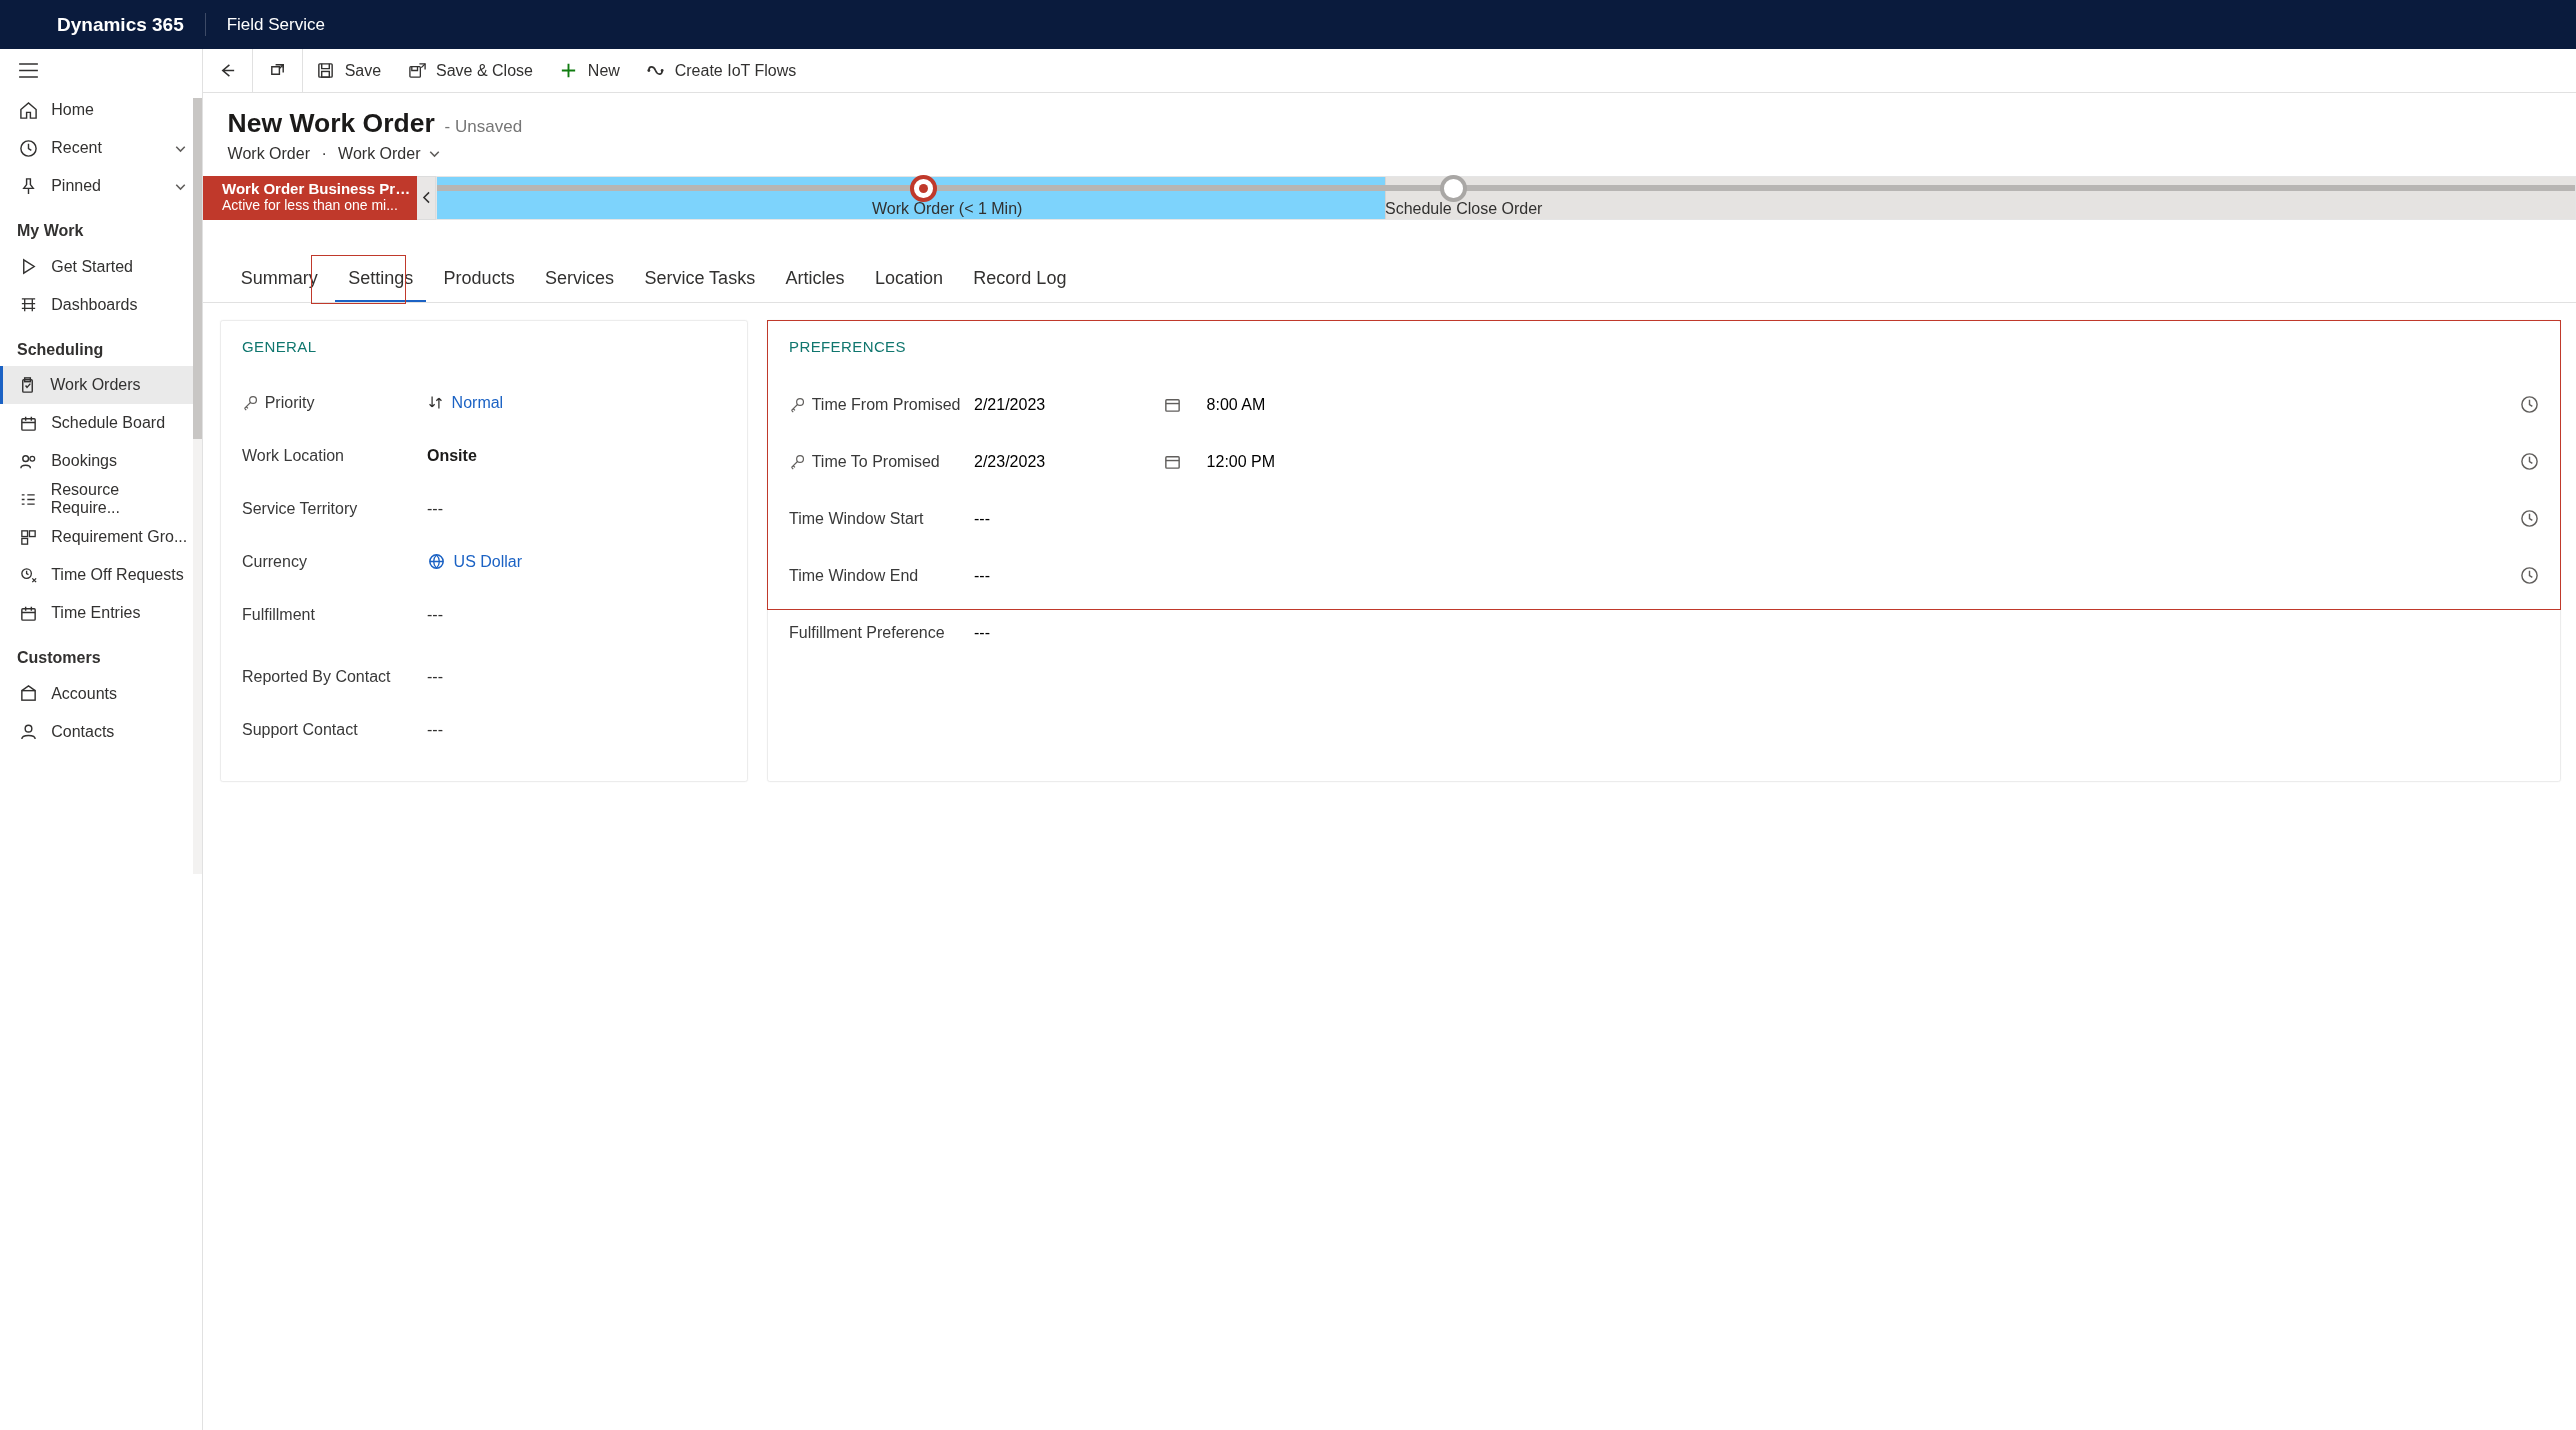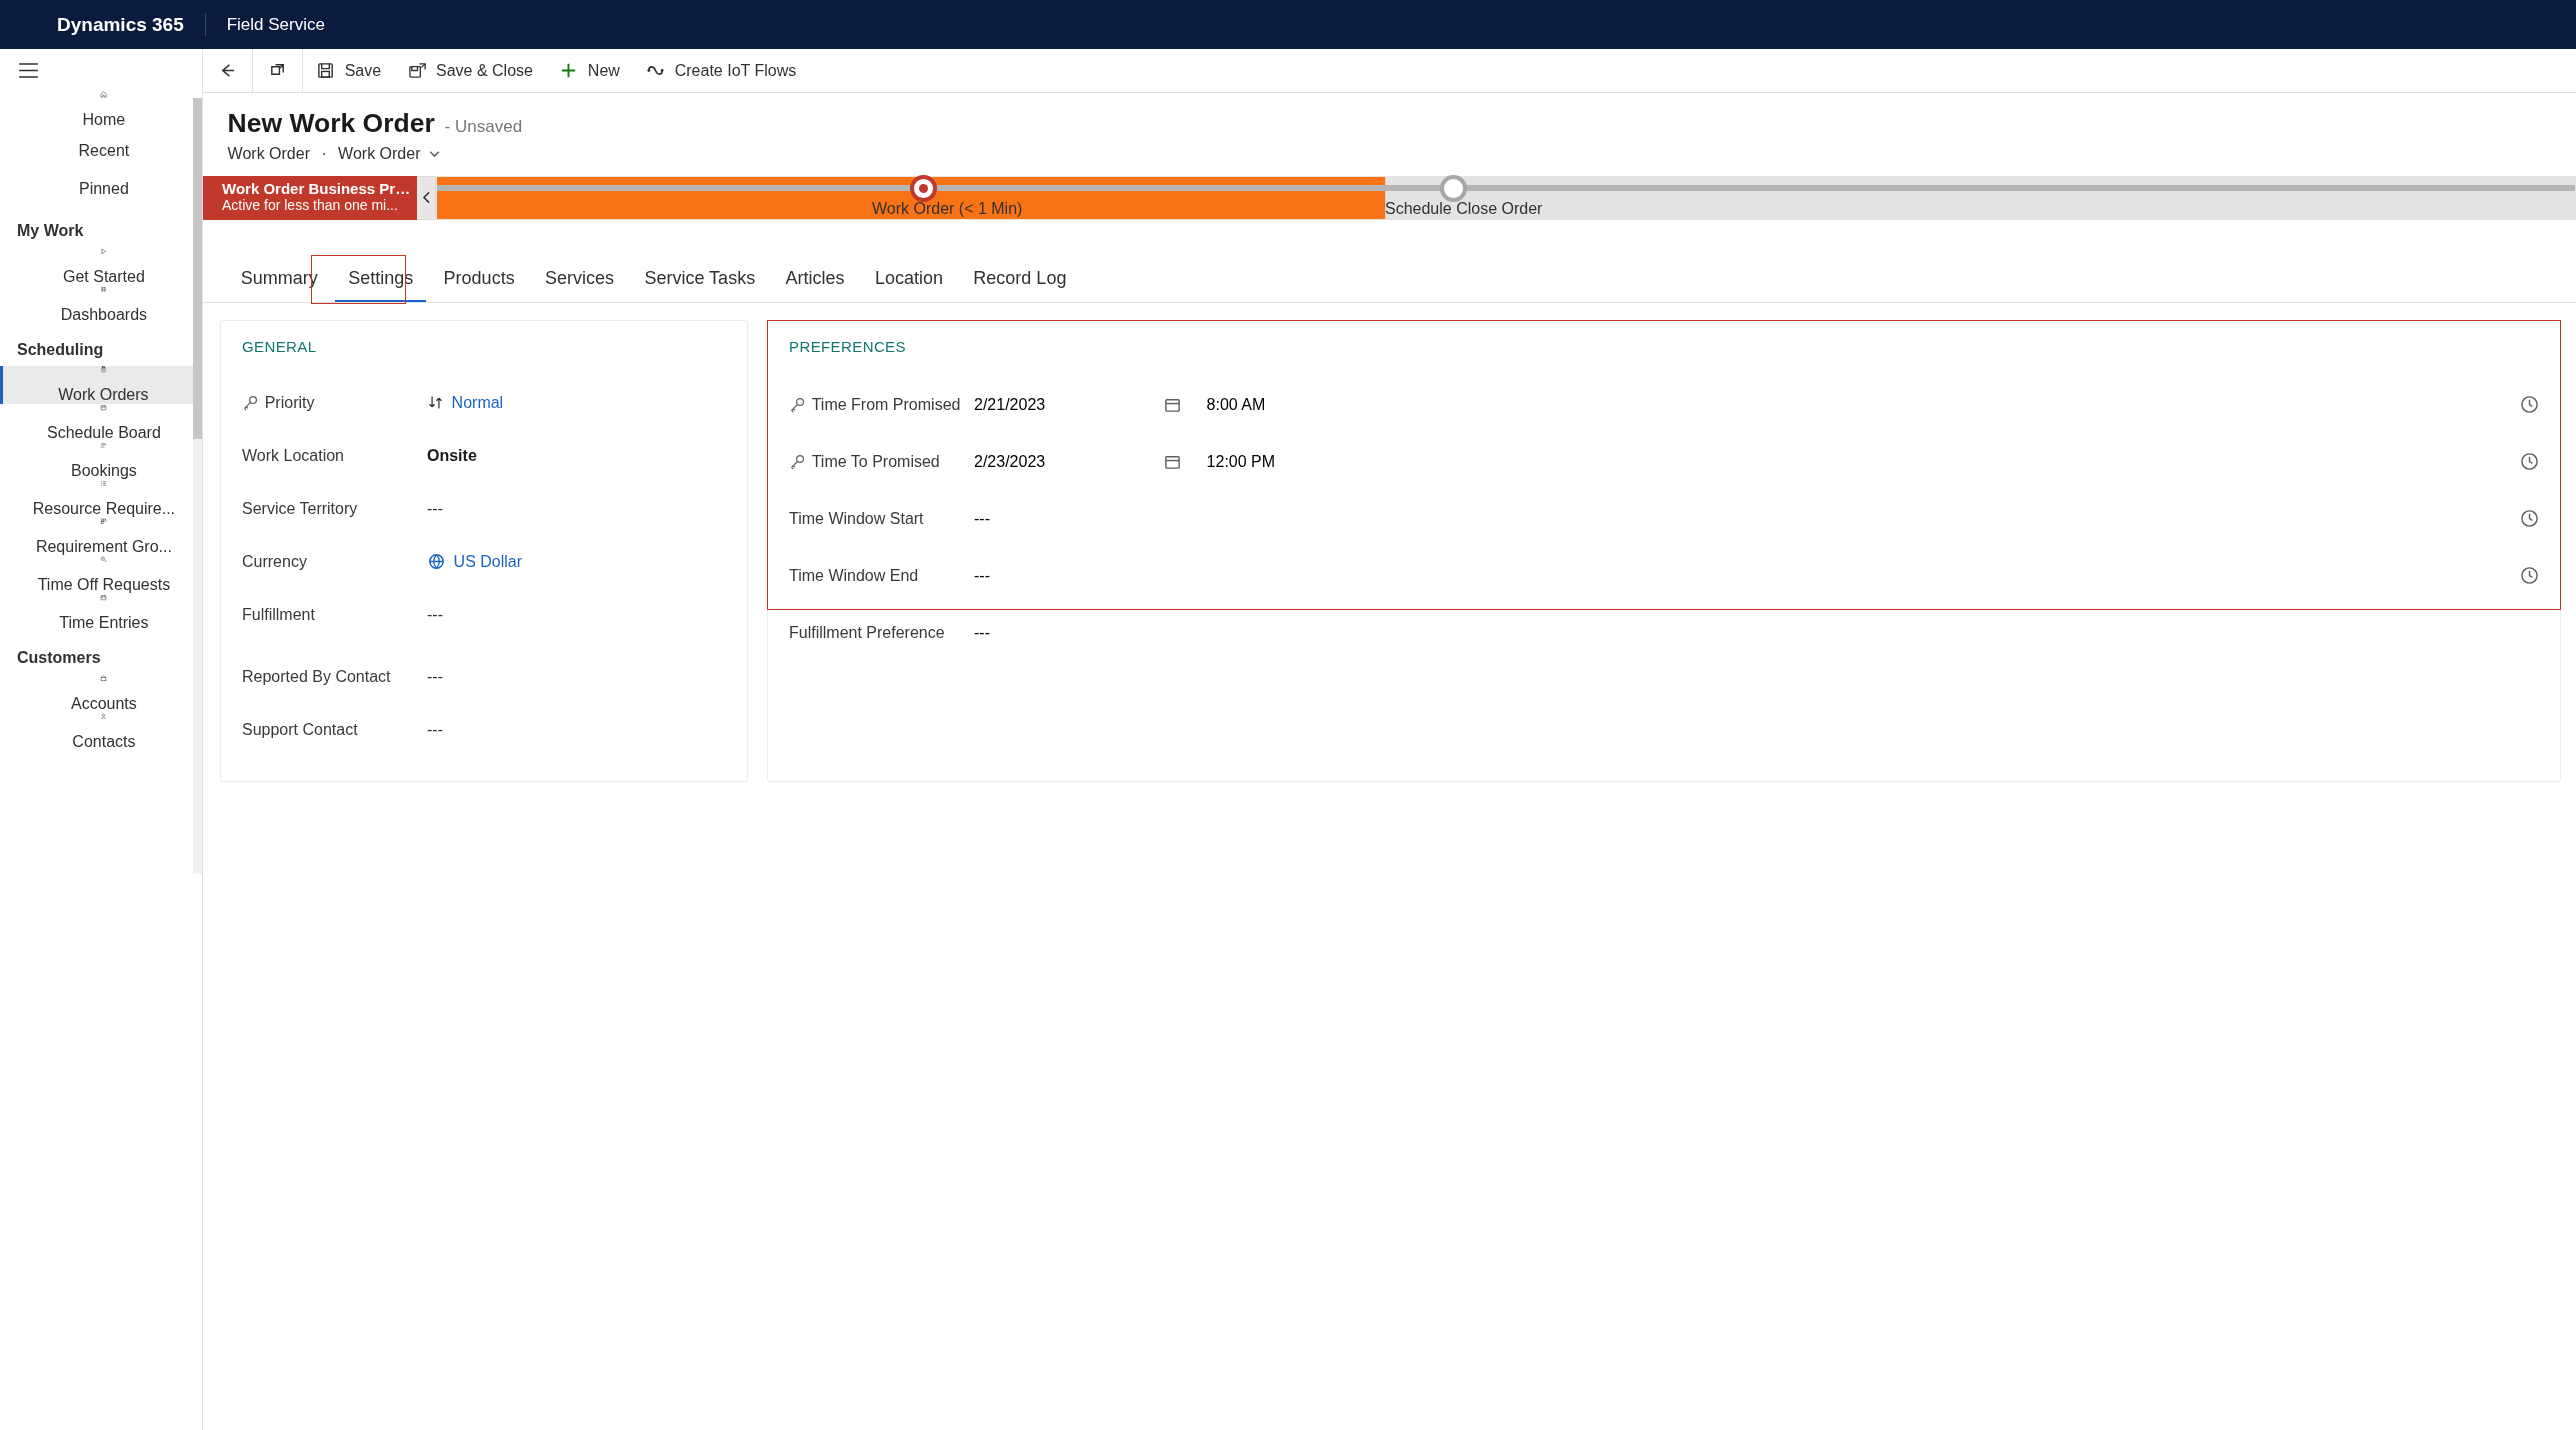--- a/index.html
+++ b/index.html
@@ -11,21 +11,21 @@
 .topbar .divider { width: 0.9px; height: 23px; background: #3d4a66; margin: 0 21px; }
 .topbar .area { font-size: 17px; font-weight: 400; }
 
 
 .shell { display: flex; height: calc(1431px - 49px); }
 
 
 .sidebar { width: 203px; border-right: 0.9px solid #e1e1e1; background: #fff; font-size: 16px; color: #323130; overflow-y: auto; position: relative; }
 .sidebar .burger { height: 42px; display: flex; align-items: center; padding-left: 19px; }
 .sidebar .burger svg { width: 19px; height: 15px; }
-.sidebar .nav-item { height: 38px; display: flex; align-items: center; padding: 0 13.2px 0 19px; cursor: pointer; gap: 13.2px; flex-direction: column; }
+.sidebar .nav-item { height: 38px; display: flex; align-items: center; padding: 0 13.2px 0 19px; cursor: pointer; gap: 13.2px; }
 .sidebar .nav-item.selected-left { border-left: 3.8px solid #1b62c4; padding-left: 15px; background: #eaeaea; }
 .sidebar .section-title { font-weight: 600; font-size: 16px; padding: 17px 0 7.6px 17px; }
 .sidebar .chev { margin-left: auto; }
 .sidebar-scroll-track { position: absolute; right: 0; top: 49px; width: 9.5px; height: 776px; background: #f3f2f1; }
 .sidebar-scroll-thumb { position: absolute; right: 0; top: 49px; width: 9.5px; height: 341px; background: #c8c6c4; }
 
 
 .content-col { flex: 1; display: flex; flex-direction: column; min-width: 0; }
 
 
@@ -39,21 +39,21 @@
 .page-header .title { font-size: 26.5px; font-weight: 600; color: #1b1a19; display: inline; }
 .page-header .unsaved { font-size: 17px; color: #767676; margin-left: 5.7px; }
 .page-header .subtitle { margin-top: 5.7px; font-size: 16px; color: #323130; display: flex; align-items: center; gap: 11.4px; }
 
 
 .bpf { display: flex; height: 44px; position: relative; margin-top: 3.8px; }
 .bpf-active { width: 233px; background: #c0392b; color: #fff; padding: 3.8px 9.5px 0 19px; font-size: 14px; position: relative; }
 .bpf-active .line1 { font-size: 15px; font-weight: 600; white-space: nowrap; overflow: hidden; text-overflow: ellipsis; width: 189px; }
 .bpf-active .line2 { font-size: 14px; white-space: nowrap; overflow: hidden; text-overflow: ellipsis; width: 189px; }
 .bpf-toggle { position: absolute; right: 0; top: 0; width: 19px; height: 44px; background: #e9e7e6; display: flex; align-items: center; justify-content: center; border: 0.9px solid #dcdcdc; border-left: none; cursor:pointer;}
-.bpf-bar { flex: 1; background: #f97316; position: relative; border: 0.9px solid #e5e5e5; }
+.bpf-bar { flex: 1; background: #7dd3fc; position: relative; border: 0.9px solid #e5e5e5; }
 .bpf-line { position: absolute; top: 8.5px; left: 0; right: 0; height: 5.7px; background: #b7b5b3; }
 .bpf-stage-node { position: absolute; top: -1.9px; }
 .bpf-stage-node.red { left: 473px; }
 .bpf-stage-node.gray { left: 1003px; }
 .bpf-circle { width: 26.5px; height: 26.5px; border-radius: 50%; background: #fff; border: 4.7px solid #c0392b; display:flex; align-items:center; justify-content:center; }
 .bpf-circle .inner { width: 9.5px; height: 9.5px; border-radius: 50%; background: #c0392b; }
 .bpf-circle.g { border-color: #a9a7a5; }
 .bpf-stage-label { position: absolute; top: 23px; font-size: 16px; color: #323130; }
 .bpf-stage-label.l1 { left: 435px; }
 .bpf-stage-label.l2 { left: 948px; }

